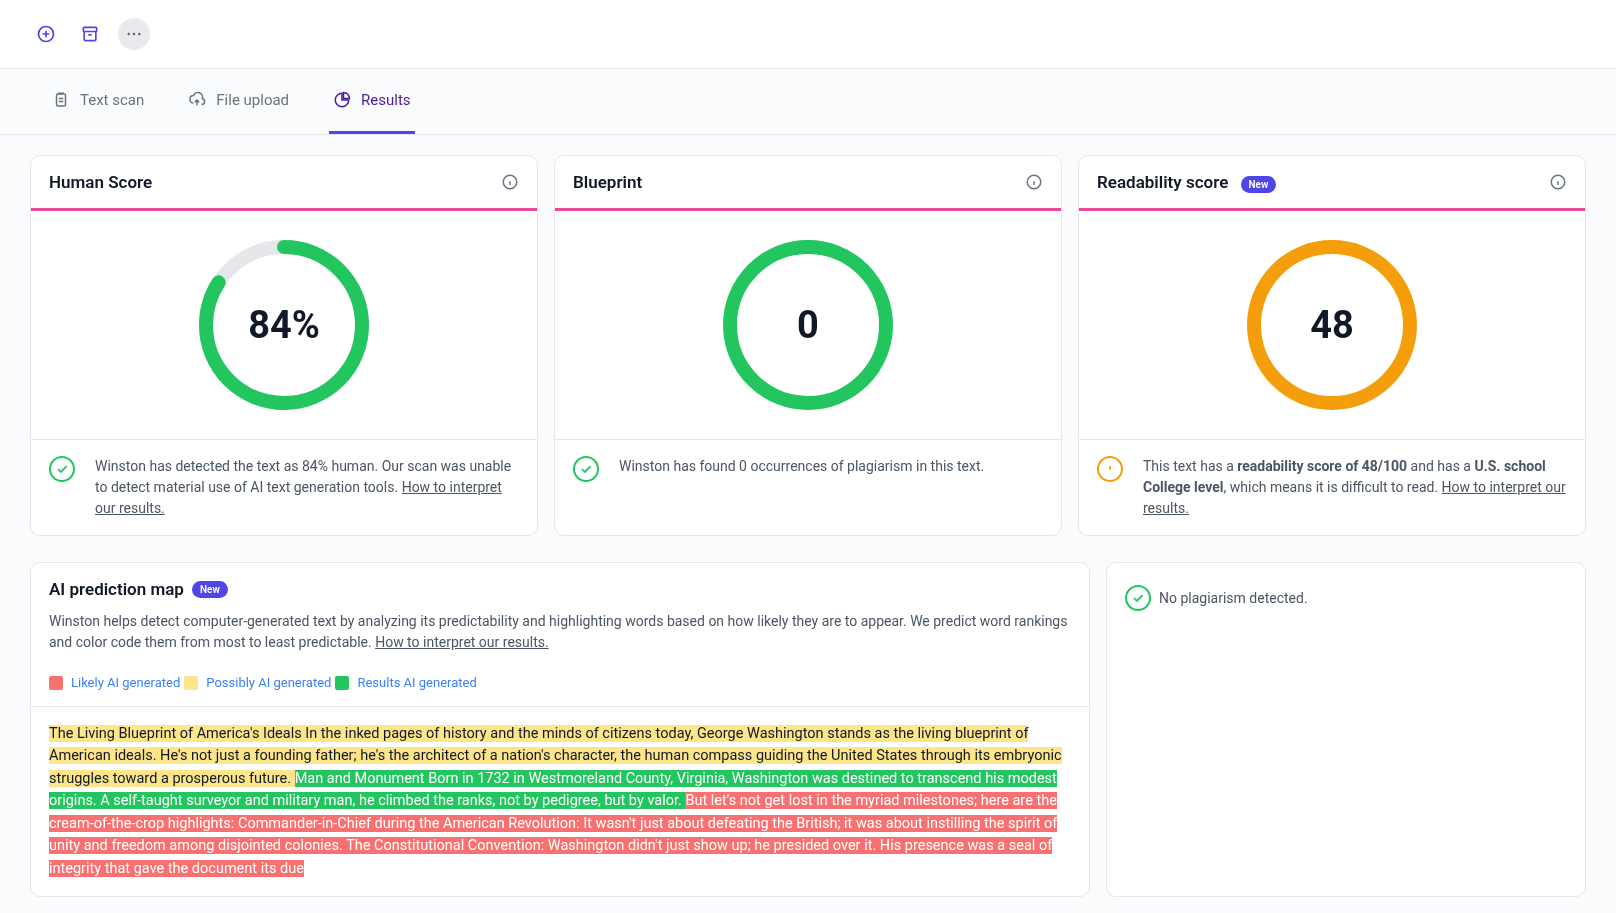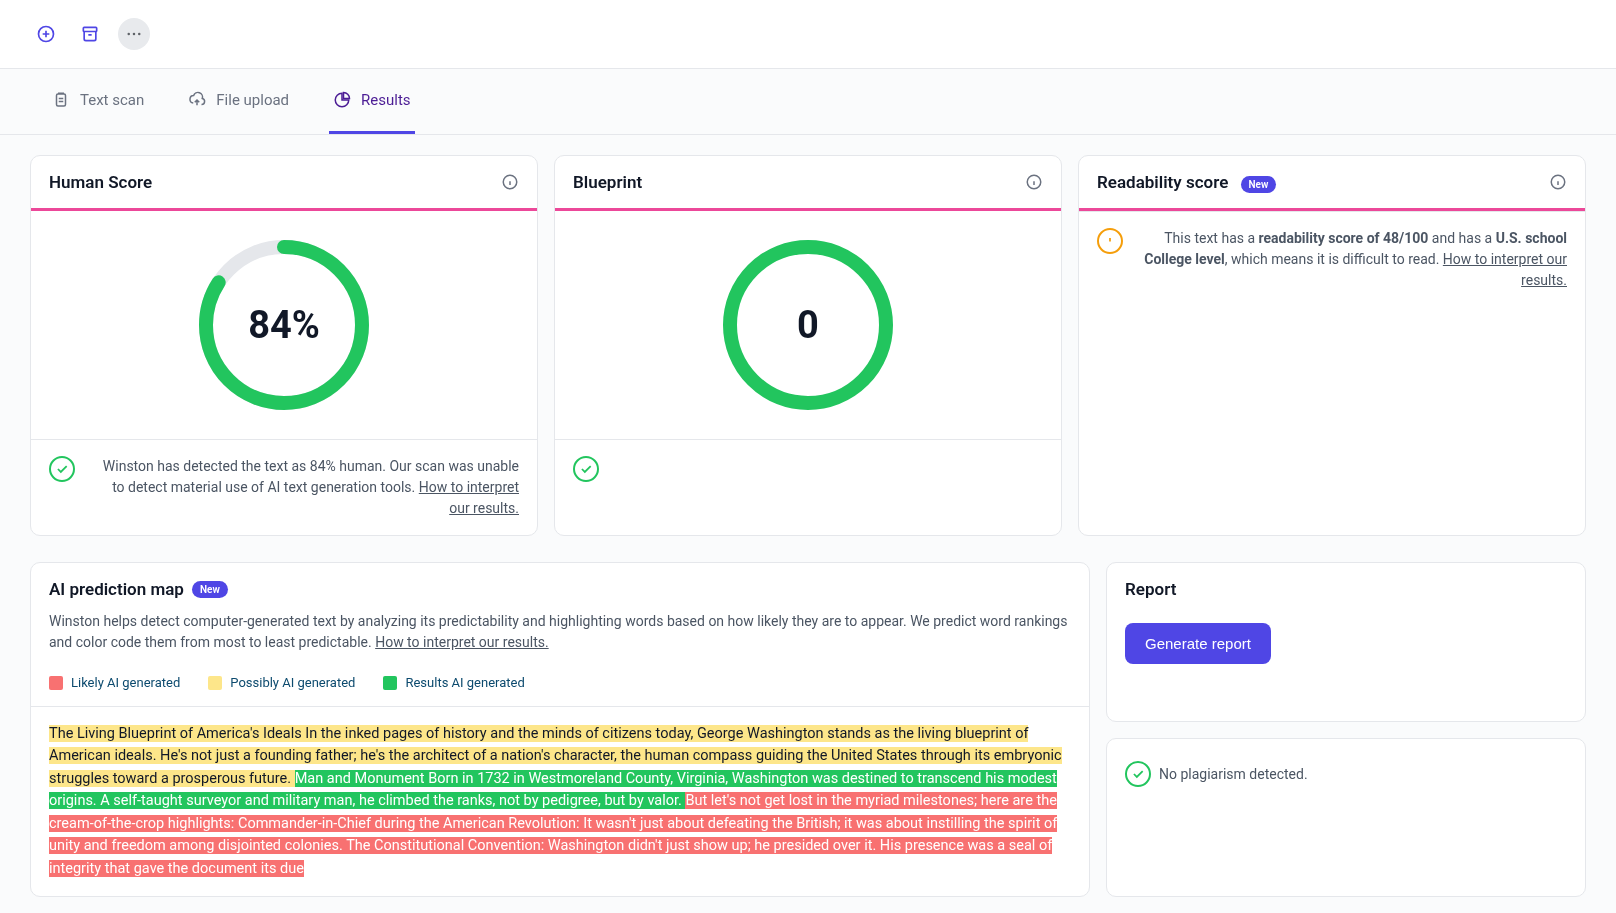--- a/index.html
+++ b/index.html
@@ -15,33 +15,33 @@
 .tab-icon { width: 18px; height: 18px; display: inline-flex; align-items: center; justify-content: center; }
 .content { padding: 20px 30px; }
 .cards-row { display: flex; gap: 16px; margin-bottom: 16px; }
 .card { flex: 1; background: #fff; border: 1px solid #e5e7eb; border-radius: 10px; overflow: hidden; }
 .card-header { display: flex; align-items: center; justify-content: space-between; padding: 16px 18px; border-bottom: 3px solid #ec4899; }
 .card-title { font-size: 17px; font-weight: 600; color: #111827; }
 .info-icon { width: 18px; height: 18px; color: #6b7280; cursor: pointer; display:inline-flex; align-items:center; justify-content:center;}
 .card-body { padding: 24px 18px; display: flex; align-items: center; justify-content: center; min-height: 220px; }
 .ring-wrap { position: relative; width: 180px; height: 180px; }
 .ring-center { position: absolute; inset: 0; display: flex; align-items: center; justify-content: center; font-size: 38px; font-weight: 700; color: #111827; }
-.card-footer { display: flex; align-items: flex-start; gap: 14px; padding: 16px 18px; border-top: 1px solid #e5e7eb; font-size: 14px; color: #4b5563; line-height: 1.5; text-align: right; }
+.card-footer { display: flex; align-items: flex-start; gap: 20px; padding: 16px 18px; border-top: 1px solid #e5e7eb; font-size: 14px; color: #4b5563; line-height: 1.5; }
 .status-icon { flex-shrink: 0; width: 26px; height: 26px; border-radius: 50%; border: 2px solid #22c55e; display: flex; align-items: center; justify-content: center; color: #22c55e; }
 .status-icon.warn { border-color: #f59e0b; color: #f59e0b; }
 .footer-text a { color: #4b5563; text-decoration: underline; }
 .badge-new { background: #4f46e5; color: #fff; font-size: 10px; font-weight: 600; padding: 3px 8px; border-radius: 10px; margin-left: 8px; }
 .lower-row { display: flex; gap: 16px; margin-top: 26px; }
 .left-col { flex: 1; }
 .right-col { width: 480px; display: flex; flex-direction: column; gap: 16px; }
 .section-header { display: flex; align-items: center; justify-content: space-between; padding: 16px 18px 8px; }
 .section-title { font-size: 17px; font-weight: 600; color: #111827; display: flex; align-items: center; }
 .prediction-desc { padding: 4px 18px 14px; font-size: 14px; color: #4b5563; line-height: 1.5; }
 .prediction-desc a { color: #4b5563; text-decoration: underline; }
-.legend { display: flex; gap: 28px; padding: 8px 18px 16px; font-size: 13px; color: #0c4a6e; border-bottom: 1px solid #e5e7eb; text-align: right;}
+.legend { display: flex; gap: 4px; padding: 8px 18px 16px; font-size: 13px; color: #3b82f6; border-bottom: 1px solid #e5e7eb; text-align: right;}
 .legend-item { display: flex; align-items: center; gap: 8px; }
 .swatch { width: 14px; height: 14px; border-radius: 2px; }
 .sw-red { background: #f87171; }
 .sw-yellow { background: #fde68a; }
 .sw-green { background: #22c55e; }
 .passage { padding: 16px 18px; font-size: 14.5px; line-height: 1.55; color: #111827; }
 .hl-y { background: #fde68a; }
 .hl-g { background: #22c55e; color: #fff; }
 .hl-r { background: #f87171; color: #fff; }
 .report-body { padding: 16px 18px; }
@@ -157,35 +157,44 @@
           </svg>
           <div class="ring-center">0</div>
         </div>
       </div>
       <div class="card-footer">
         <div class="status-icon">
           <svg width="14" height="14" viewBox="0 0 24 24" fill="none" stroke="currentColor" stroke-width="3">
               <path d="M5 12l5 5L20 7"></path>
             </svg>
         </div>
+        <div class="footer-text">Winston has found 0 occurrences of plagiarism in this text.</div>
       </div>
     </div>
 
     <div class="card">
       <div class="card-header">
         <div class="card-title">
           <span>Readability score</span>
           <span class="badge-new">New</span>
         </div>
         <span class="info-icon">
           <svg width="18" height="18" viewBox="0 0 24 24" fill="none" stroke="currentColor" stroke-width="2">
               <circle cx="12" cy="12" r="9"></circle>
               <path d="M12 8h.01M11 12h1v4"></path>
             </svg>
         </span>
+      </div>
+      <div class="card-body">
+        <div class="ring-wrap">
+          <svg width="180" height="180" viewBox="0 0 180 180">
+            <circle cx="90" cy="90" r="78" fill="none" stroke="#f59e0b" stroke-width="14"></circle>
+          </svg>
+          <div class="ring-center">48</div>
+        </div>
       </div>
       <div class="card-footer">
         <div class="status-icon warn">
           <svg width="14" height="14" viewBox="0 0 24 24" fill="none" stroke="currentColor" stroke-width="3">
               <path d="M12 7v6M12 17h.01"></path>
             </svg>
         </div>
         <div class="footer-text">
           <span>This text has a </span><b>readability score of 48/100</b><span> and has a </span><b>U.S. school College level</b><span>, which means it is difficult to read. </span><a href="#">How to interpret our results.</a>
         </div>
@@ -221,28 +230,20 @@
               <span>Results AI generated</span>
             </div>
         </div>
         <div class="passage">
           <span class="hl-y">The Living Blueprint of America's Ideals In the inked pages of history and the minds of citizens today, George Washington stands as the living blueprint of American ideals. He's not just a founding father; he's the architect of a nation's character, the human compass guiding the United States through its embryonic struggles toward a prosperous future. </span><span class="hl-g">Man and Monument Born in 1732 in Westmoreland County, Virginia, Washington was destined to transcend his modest origins. A self-taught surveyor and military man, he climbed the ranks, not by pedigree, but by valor. </span><span class="hl-r">But let's not get lost in the myriad milestones; here are the cream-of-the-crop highlights: Commander-in-Chief during the American Revolution: It wasn't just about defeating the British; it was about instilling the spirit of unity and freedom among disjointed colonies. The Constitutional Convention: Washington didn't just show up; he presided over it. His presence was a seal of integrity that gave the document its due</span>
         </div>
       </div>
     </div>
 
     <div class="right-col">
-      <div class="card">
-        <div class="section-header">
-          <div class="section-title">Report</div>
-        </div>
-        <div class="report-body">
-          <button class="btn-primary">Generate report</button>
-        </div>
-      </div>
 
       <div class="card">
         <div class="plag-body">
           <div class="status-icon">
             <svg width="14" height="14" viewBox="0 0 24 24" fill="none" stroke="currentColor" stroke-width="3">
                 <path d="M5 12l5 5L20 7"></path>
               </svg>
           </div>
           <div>No plagiarism detected.</div>
         </div>

